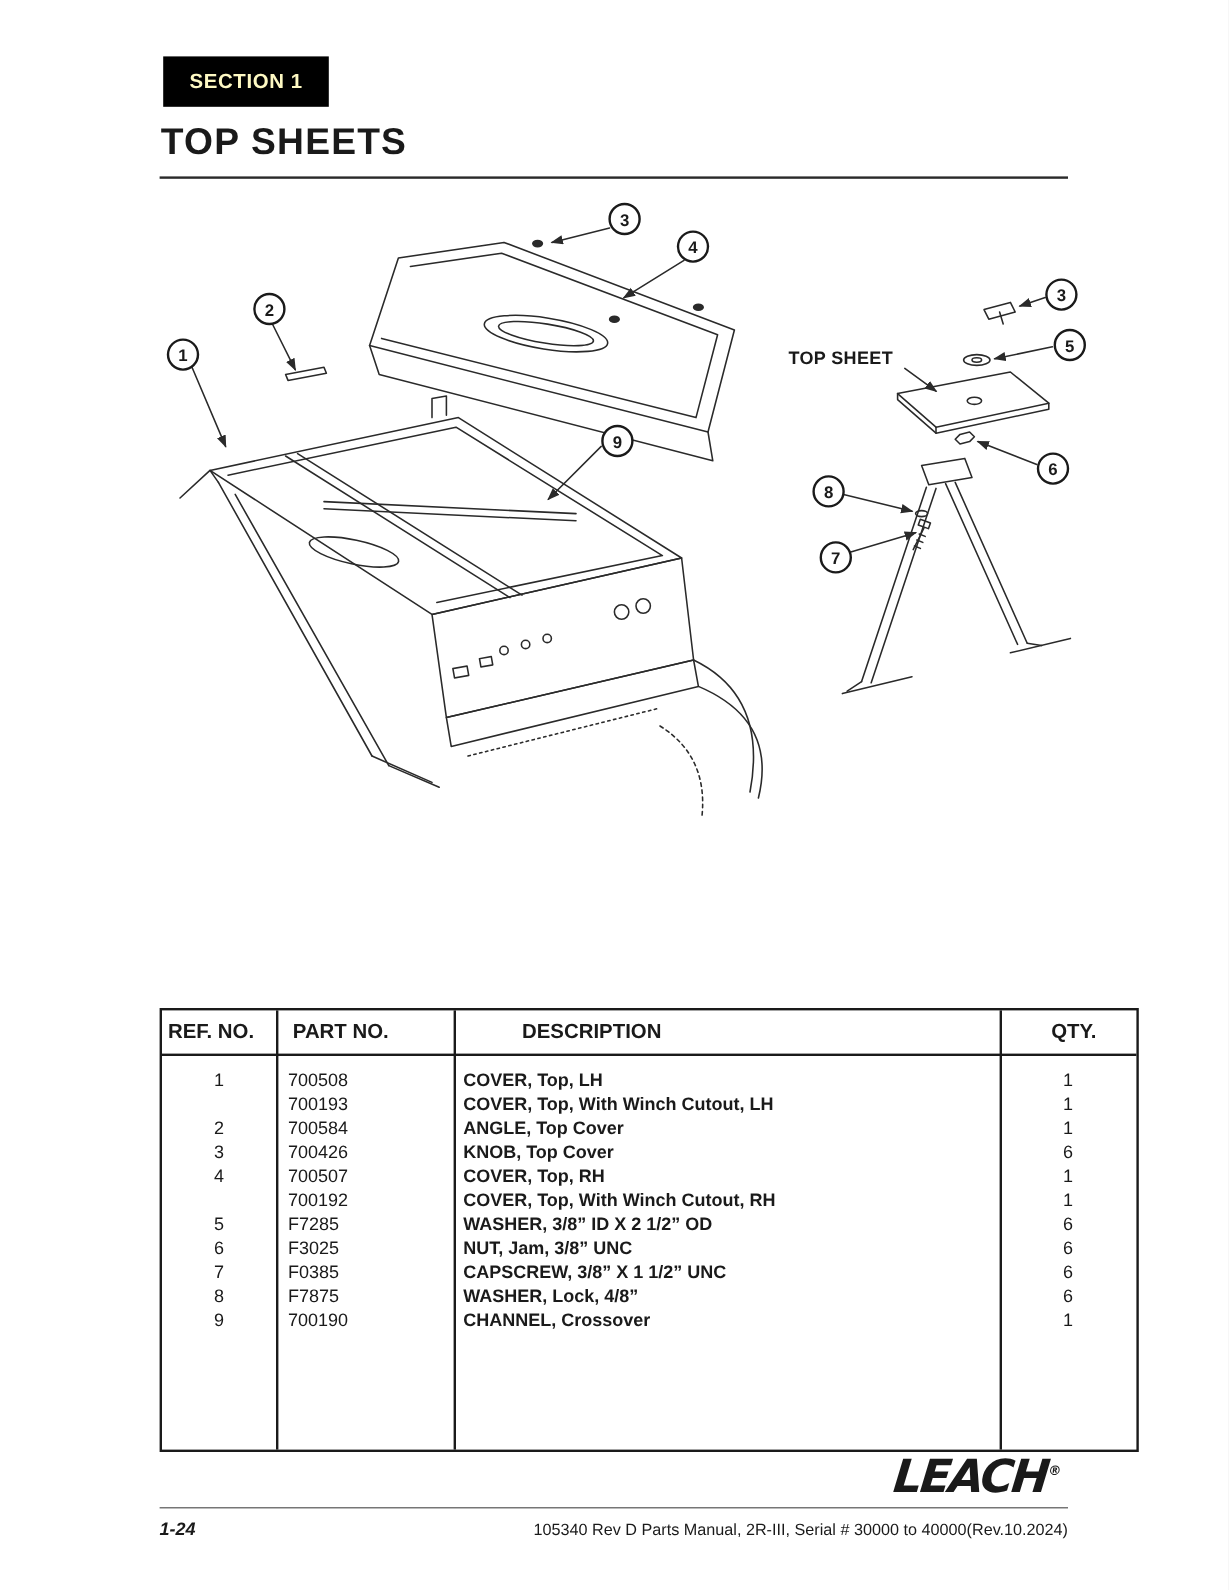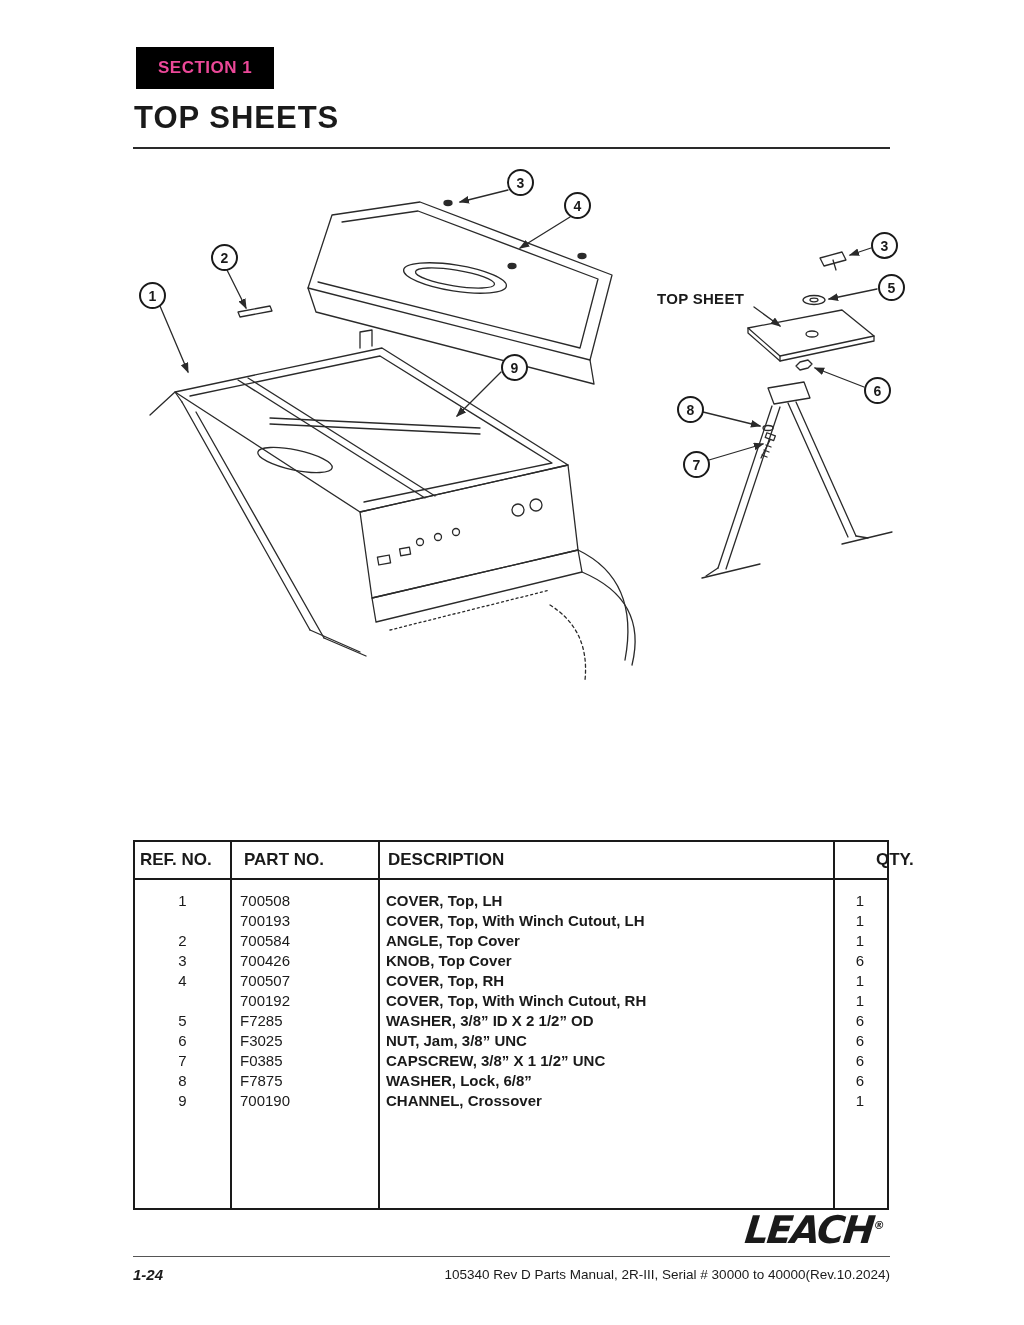--- a/index.html
+++ b/index.html
@@ -1,42 +1,42 @@
 <!DOCTYPE html>
 <html><head>
 <meta charset="utf-8">
 <style>
   html,body{margin:0;padding:0;background:#e8e8e8;}
   .page{position:relative;width:1024px;height:1325px;background:#ffffff;margin:0 auto;
         font-family:"Liberation Sans","DejaVu Sans",sans-serif;color:#1a1a1a;overflow:hidden;}
 
   
-  .section-box{position:absolute;left:136px;top:47px;background:#000;color:#ec4899;
+  .section-box{position:absolute;left:136px;top:47px;background:#000;color:#fef9c3;
                font-size:17px;font-weight:bold;padding:11px 22px;letter-spacing:.5px;}
   .page-title{position:absolute;left:134px;top:100px;font-size:31px;font-weight:bold;
               letter-spacing:1px;}
   .title-rule{position:absolute;left:133px;top:147px;width:757px;height:2px;background:#2a2a2a;}
 
   
   .diagram{position:absolute;left:120px;top:160px;width:800px;height:540px;}
   .diagram svg{position:absolute;left:0;top:0;}
   .callout{position:absolute;width:27px;height:27px;border:2px solid #1a1a1a;border-radius:50%;
            background:#fff;display:flex;align-items:center;justify-content:center;
            font-size:14px;font-weight:bold;box-sizing:border-box;}
   .diagram-label{position:absolute;font-size:15px;font-weight:bold;letter-spacing:.3px;}
 
   
-  .parts-table{position:absolute;left:133px;top:840px;width:756px;height:370px;
+  .parts-table{position:absolute;left:133px;top:840px;width:816px;height:370px;
                border:2px solid #1a1a1a;box-sizing:border-box;}
   .col-sep{position:absolute;top:0;bottom:0;width:2px;background:#1a1a1a;}
   .pt-header{display:grid;grid-template-columns:95px 148px 455px 1fr;height:36px;
              border-bottom:2px solid #1a1a1a;align-items:center;font-weight:bold;font-size:17px;}
   .pt-header .h-ref{padding-left:5px;}
   .pt-header .h-part{padding-left:14px;}
-  .pt-header .h-desc{padding-left:10px;}
+  .pt-header .h-desc{padding-left:10px;margin-left:47px;}
   .pt-header .h-qty{padding-left:43px;}
   .pt-body{padding-top:10px;}
   .pt-row{display:grid;grid-template-columns:95px 148px 455px 1fr;height:20px;
           align-items:center;font-size:15px;}
   .pt-row .c-ref{text-align:center;}
   .pt-row .c-part{padding-left:10px;}
   .pt-row .c-desc{padding-left:8px;font-weight:bold;}
   .pt-row .c-qty{text-align:center;}
 
   
@@ -246,21 +246,21 @@
     <div class="pt-row">
       <div class="c-ref">7</div>
       <div class="c-part">F0385</div>
       <div class="c-desc">CAPSCREW, 3/8” X 1 1/2” UNC</div>
       <div class="c-qty">6</div>
     </div>
 
     <div class="pt-row">
       <div class="c-ref">8</div>
       <div class="c-part">F7875</div>
-      <div class="c-desc">WASHER, Lock, 6/8”</div>
+      <div class="c-desc">WASHER, Lock, 4/8”</div>
       <div class="c-qty">6</div>
     </div>
 
     <div class="pt-row">
       <div class="c-ref">9</div>
       <div class="c-part">700190</div>
       <div class="c-desc">CHANNEL, Crossover</div>
       <div class="c-qty">1</div>
     </div>
   </div>

